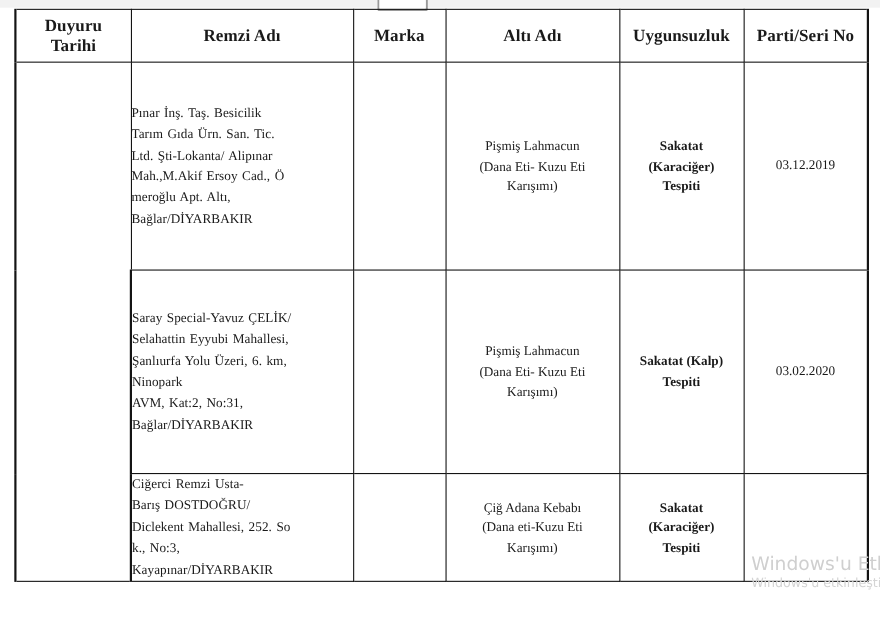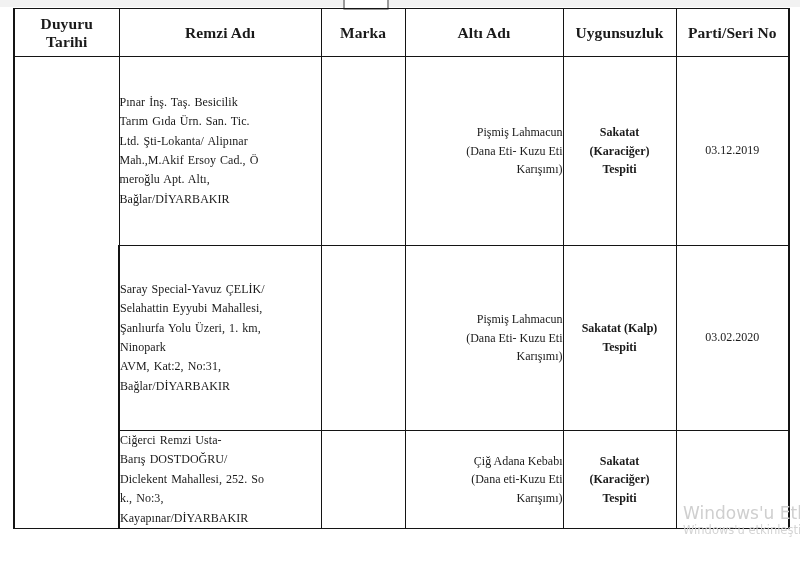--- a/index.html
+++ b/index.html
@@ -86,21 +86,21 @@
     line-height: 1.62;
   }
   td.firma {
     text-align: left;
     vertical-align: top;
     padding: 14px 6px 6px 8px;
     letter-spacing: 0.05px;
     word-spacing: 1px;
   }
   td.urun {
-    text-align: right;
+    text-align: center;
     padding: 4px 5px;
     line-height: 1.55;
   }
   td.uygun {
     text-align: center;
     font-weight: bold;
     padding: 4px 3px;
     line-height: 1.55;
     margin-left: 11px;
   }
@@ -180,21 +180,21 @@
           <div>(Karaciğer)</div>
           <div>Tespiti</div>
         </td>
         <td class="cell parti c-parti">03.12.2019</td>
       </tr>
 
       <tr style="height:185px;">
         <td class="cell firma c-firma">
           <div>Saray Special-Yavuz ÇELİK/</div>
           <div>Selahattin Eyyubi Mahallesi,</div>
-          <div>Şanlıurfa Yolu Üzeri, 1. km,</div>
+          <div>Şanlıurfa Yolu Üzeri, 6. km,</div>
           <div>Ninopark</div>
           <div>AVM, Kat:2, No:31,</div>
           <div>Bağlar/DİYARBAKIR</div>
         </td>
         <td class="cell marka c-marka"></td>
         <td class="cell urun c-urun">
           <div>Pişmiş Lahmacun</div>
           <div>(Dana Eti- Kuzu Eti</div>
           <div>Karışımı)</div>
         </td>

